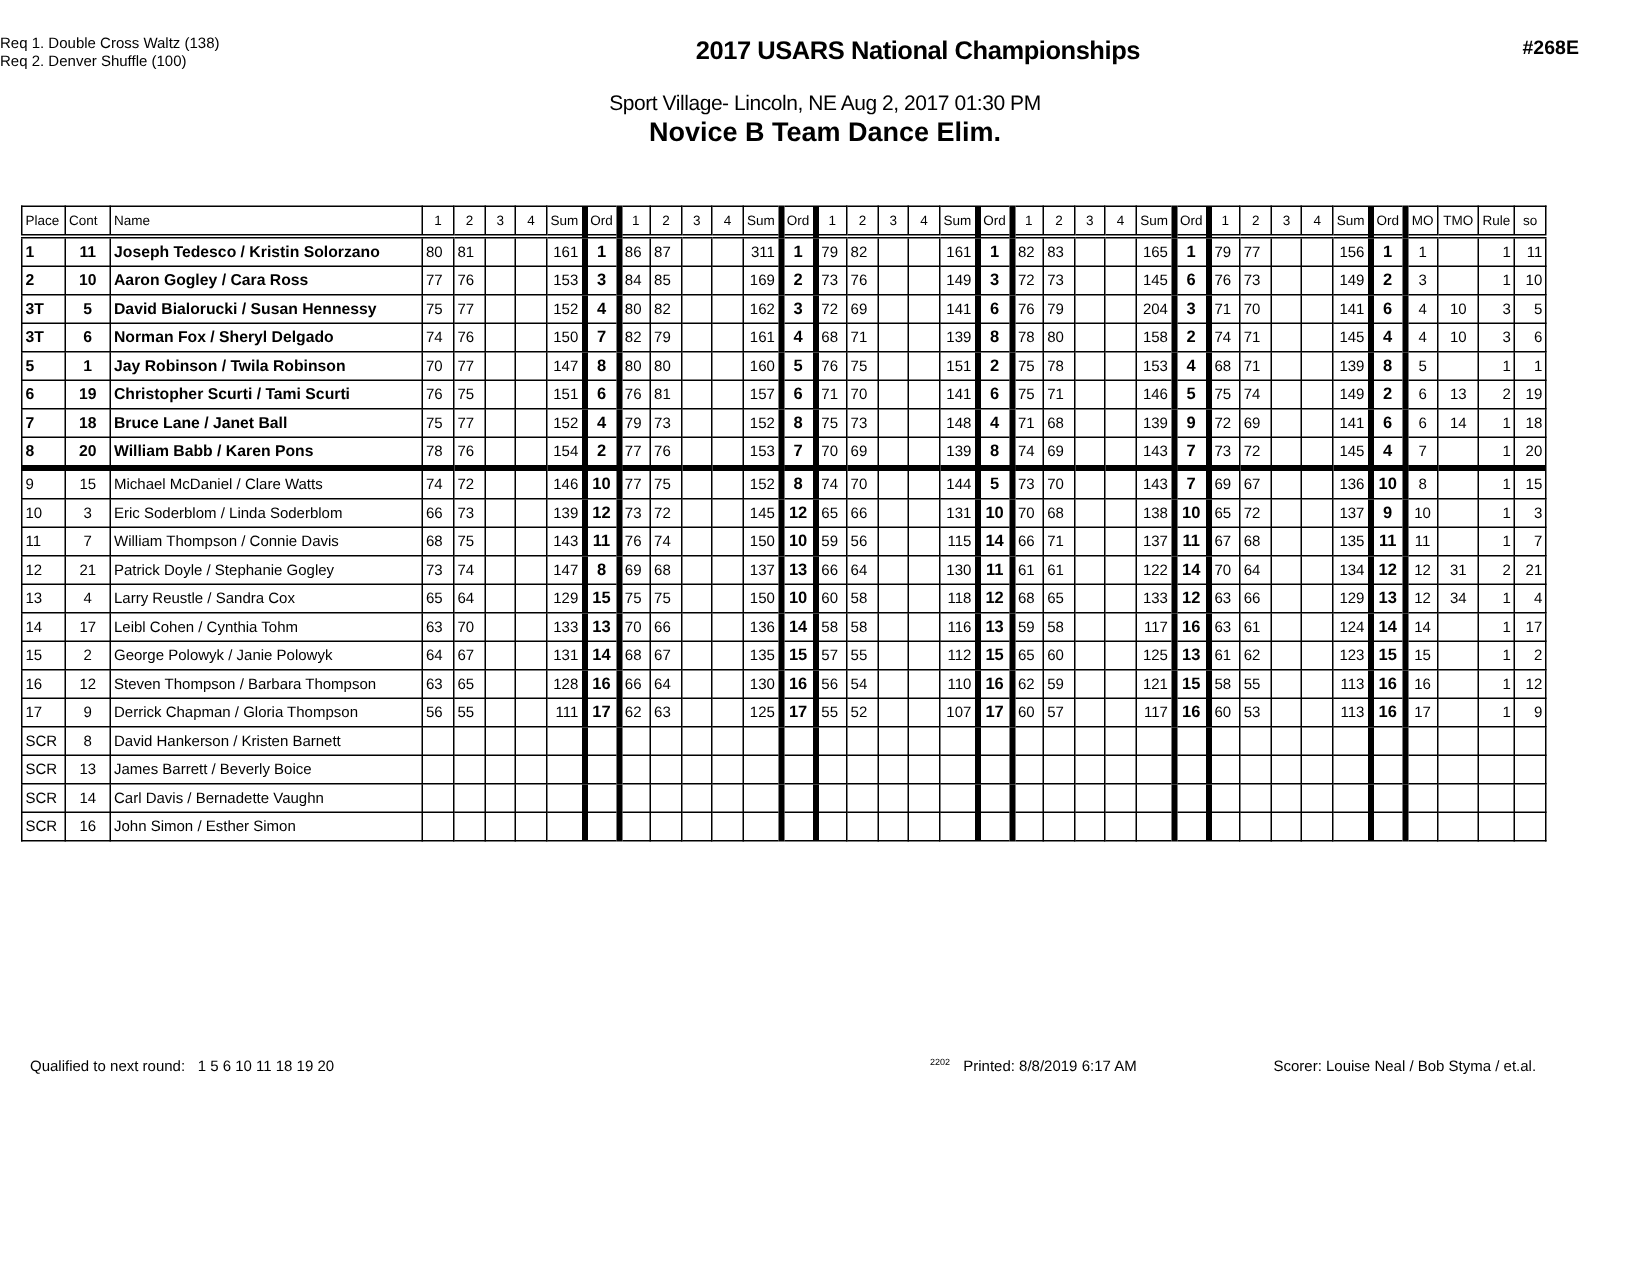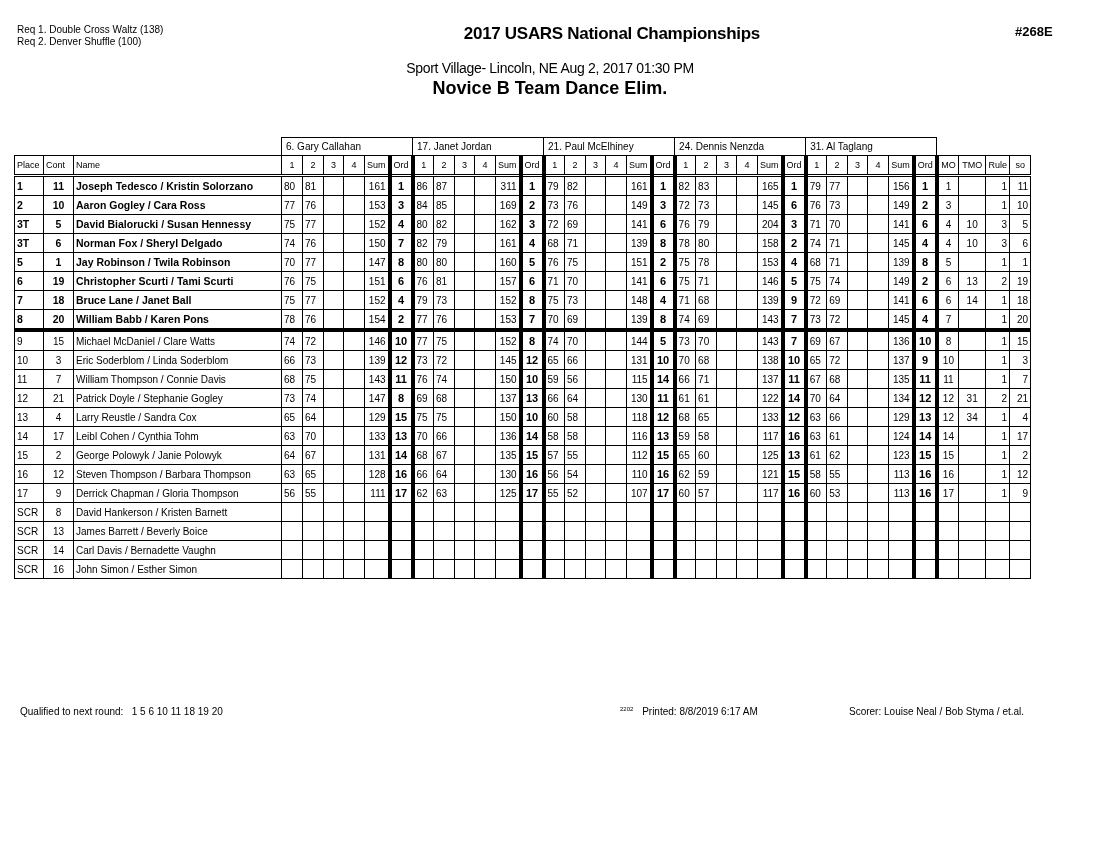--- a/index.html
+++ b/index.html
@@ -1,18 +1,18 @@
 <!DOCTYPE html>
 <html><head>
 <meta charset="utf-8">
 <style>
   html, body { margin:0; padding:0; background:#ffffff; }
   body { width:1100px; height:850px; position:relative; overflow:hidden;
          font-family:"Liberation Sans", sans-serif; color:#000; }
-  .req { position:absolute; left:17px; top:24px; font-size:10px; line-height:12px; }
+  .req { position:absolute; left:0; top:24px; font-size:10px; line-height:12px; }
   .title-block { position:absolute; left:340px; width:420px; top:24px; text-align:center; }
   .t1 { font-size:17px; font-weight:bold; line-height:20px; letter-spacing:-0.3px;text-align:right; }
   .t2 { font-size:14px; line-height:17px; letter-spacing:-0.3px;margin-top:16px; }
   .t3 { font-size:18px; font-weight:bold; line-height:22px; }
   .t4 { font-size:16px; line-height:20px; }
   .evno { position:absolute; left:1015px; top:24px; font-size:13px; font-weight:bold; }
 
   table.grid { position:absolute; left:14px; top:137px; border-collapse:collapse; table-layout:fixed; font-size:10px; }
   table.grid td { border:1px solid #000; height:18px; padding:0 2px; white-space:nowrap; overflow:hidden; }
   table.grid tr.judges td { height:17px; }
@@ -82,34 +82,20 @@
       <col style="width:20px">
       <col style="width:21px">
       <col style="width:25px">
       <col style="width:20px">
     <col style="width:22px">
       <col style="width:27px">
       <col style="width:24px">
       <col style="width:21px">
   </colgroup>
   <tbody id="tbody">
-      <tr class="judges">
-        <td class="blank"></td>
-        <td class="blank"></td>
-        <td class="blank"></td>
-        <td class="jname" colspan="6">6.  Gary Callahan</td>
-        <td class="jname" colspan="6">17.  Janet Jordan</td>
-        <td class="jname" colspan="6">21.  Paul McElhiney</td>
-        <td class="jname" colspan="6">24.  Dennis Nenzda</td>
-        <td class="jname" colspan="6">31.  Al Taglang</td>
-        <td class="blank"></td>
-        <td class="blank"></td>
-        <td class="blank"></td>
-        <td class="blank"></td>
-      </tr>
       <tr class="hdr">
         <td>Place</td>
         <td>Cont</td>
         <td>Name</td>
         <td class="c">1</td>
         <td class="c">2</td>
         <td class="c">3</td>
         <td class="c">4</td>
         <td class="r thick-r">Sum</td>
         <td class="c thick-r">Ord</td>

